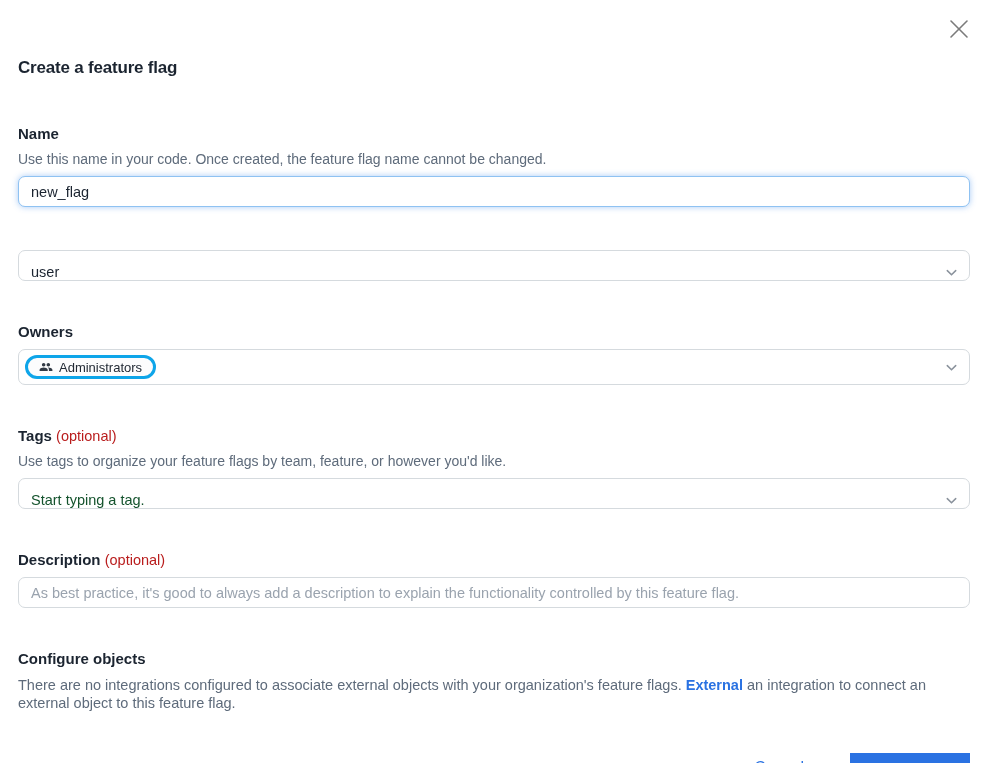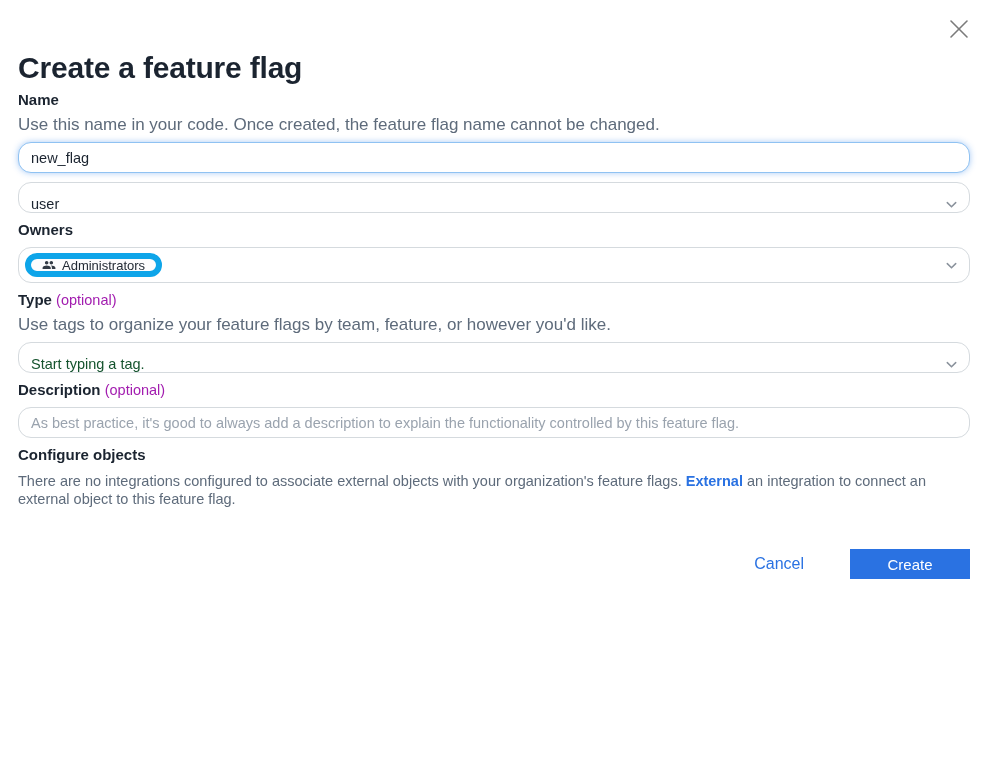--- a/index.html
+++ b/index.html
@@ -17,42 +17,42 @@
   .close-btn {
     position: absolute; top: 15px; right: 15px;
     width: 28px; height: 28px;
     background: transparent; border: none; padding: 2px;
     cursor: pointer; color: #7b7b7b;
   }
   .close-btn svg { display: block; }
 
   h1.title {
     margin: 53px 0 0 0;
-    font-size: 30px; line-height: 30px;
+    font-size: 17px; line-height: 30px;
     font-weight: 700; color: #1b2430;
     letter-spacing: -0.2px;
   }
 
-  .field { margin-top: 9px; }
+  .field { margin-top: 43px; }
   .label {
     font-size: 15px; line-height: 16px;
     font-weight: 700; color: #1b2430;
   }
-  .optional { font-weight: 400; color: #a21caf; font-size: 14.5px; }
+  .optional { font-weight: 400; color: #b91c1c; font-size: 14.5px; }
   .desc {
     margin-top: 9px;
-    font-size: 17px; line-height: 16px;
+    font-size: 14px; line-height: 16px;
     color: #5e6b7b;
   }
 
   .text-input, .select, .multiselect {
     margin-top: 9px;
     width: 100%;
     border: 1px solid #d5dade;
-    border-radius: 13px;
+    border-radius: 7px;
     background: #ffffff;
     font-size: 14.5px;
     color: #1b2430;
     font-family: "Liberation Sans", sans-serif;
   }
   .text-input {
     height: 31px;
     padding: 0 12px;
     outline: none;
     display: block;
@@ -76,21 +76,21 @@
     min-height: 36px;
     display: flex; align-items: center;
     padding: 5px 10px 5px 6px;
     cursor: pointer;
   }
   .chips { flex: 1 1 auto; display: flex; align-items: center; gap: 7px; }
   .chip {
     display: inline-flex; align-items: center; gap: 6px;
     height: 24px;
     padding: 0 11px;
-    border: 6px solid #0ea5e9;
+    border: 3px solid #0ea5e9;
     border-radius: 12px;
     background: #fcfcfd;
     font-size: 13px; color: #222a35;
     cursor: default;
   }
   .chip svg { display: block; color: #323a45; }
   .chip-remove {
     border: none; background: transparent; padding: 0; margin-left: 1px;
     color: #5f6771; cursor: pointer; display: flex; align-items: center;
   }
@@ -170,21 +170,21 @@
       <span class="chevron">
         <svg width="15" height="15" viewBox="0 0 16 16" fill="none" stroke="currentColor" stroke-width="1.6" stroke-linecap="round" stroke-linejoin="round">
           <polyline points="3.5,6 8,10.5 12.5,6"></polyline>
         </svg>
       </span>
     </div>
   </div>
 
   <div class="field">
     <div class="label">
-      <span>Type</span>
+      <span>Tags</span>
       <span class="optional">(optional)</span>
     </div>
     <div class="desc">Use tags to organize your feature flags by team, feature, or however you'd like.</div>
     <div class="select">
       <span class="select-value placeholder">Start typing a tag.</span>
       <span class="chevron">
         <svg width="15" height="15" viewBox="0 0 16 16" fill="none" stroke="currentColor" stroke-width="1.6" stroke-linecap="round" stroke-linejoin="round">
           <polyline points="3.5,6 8,10.5 12.5,6"></polyline>
         </svg>
       </span>

